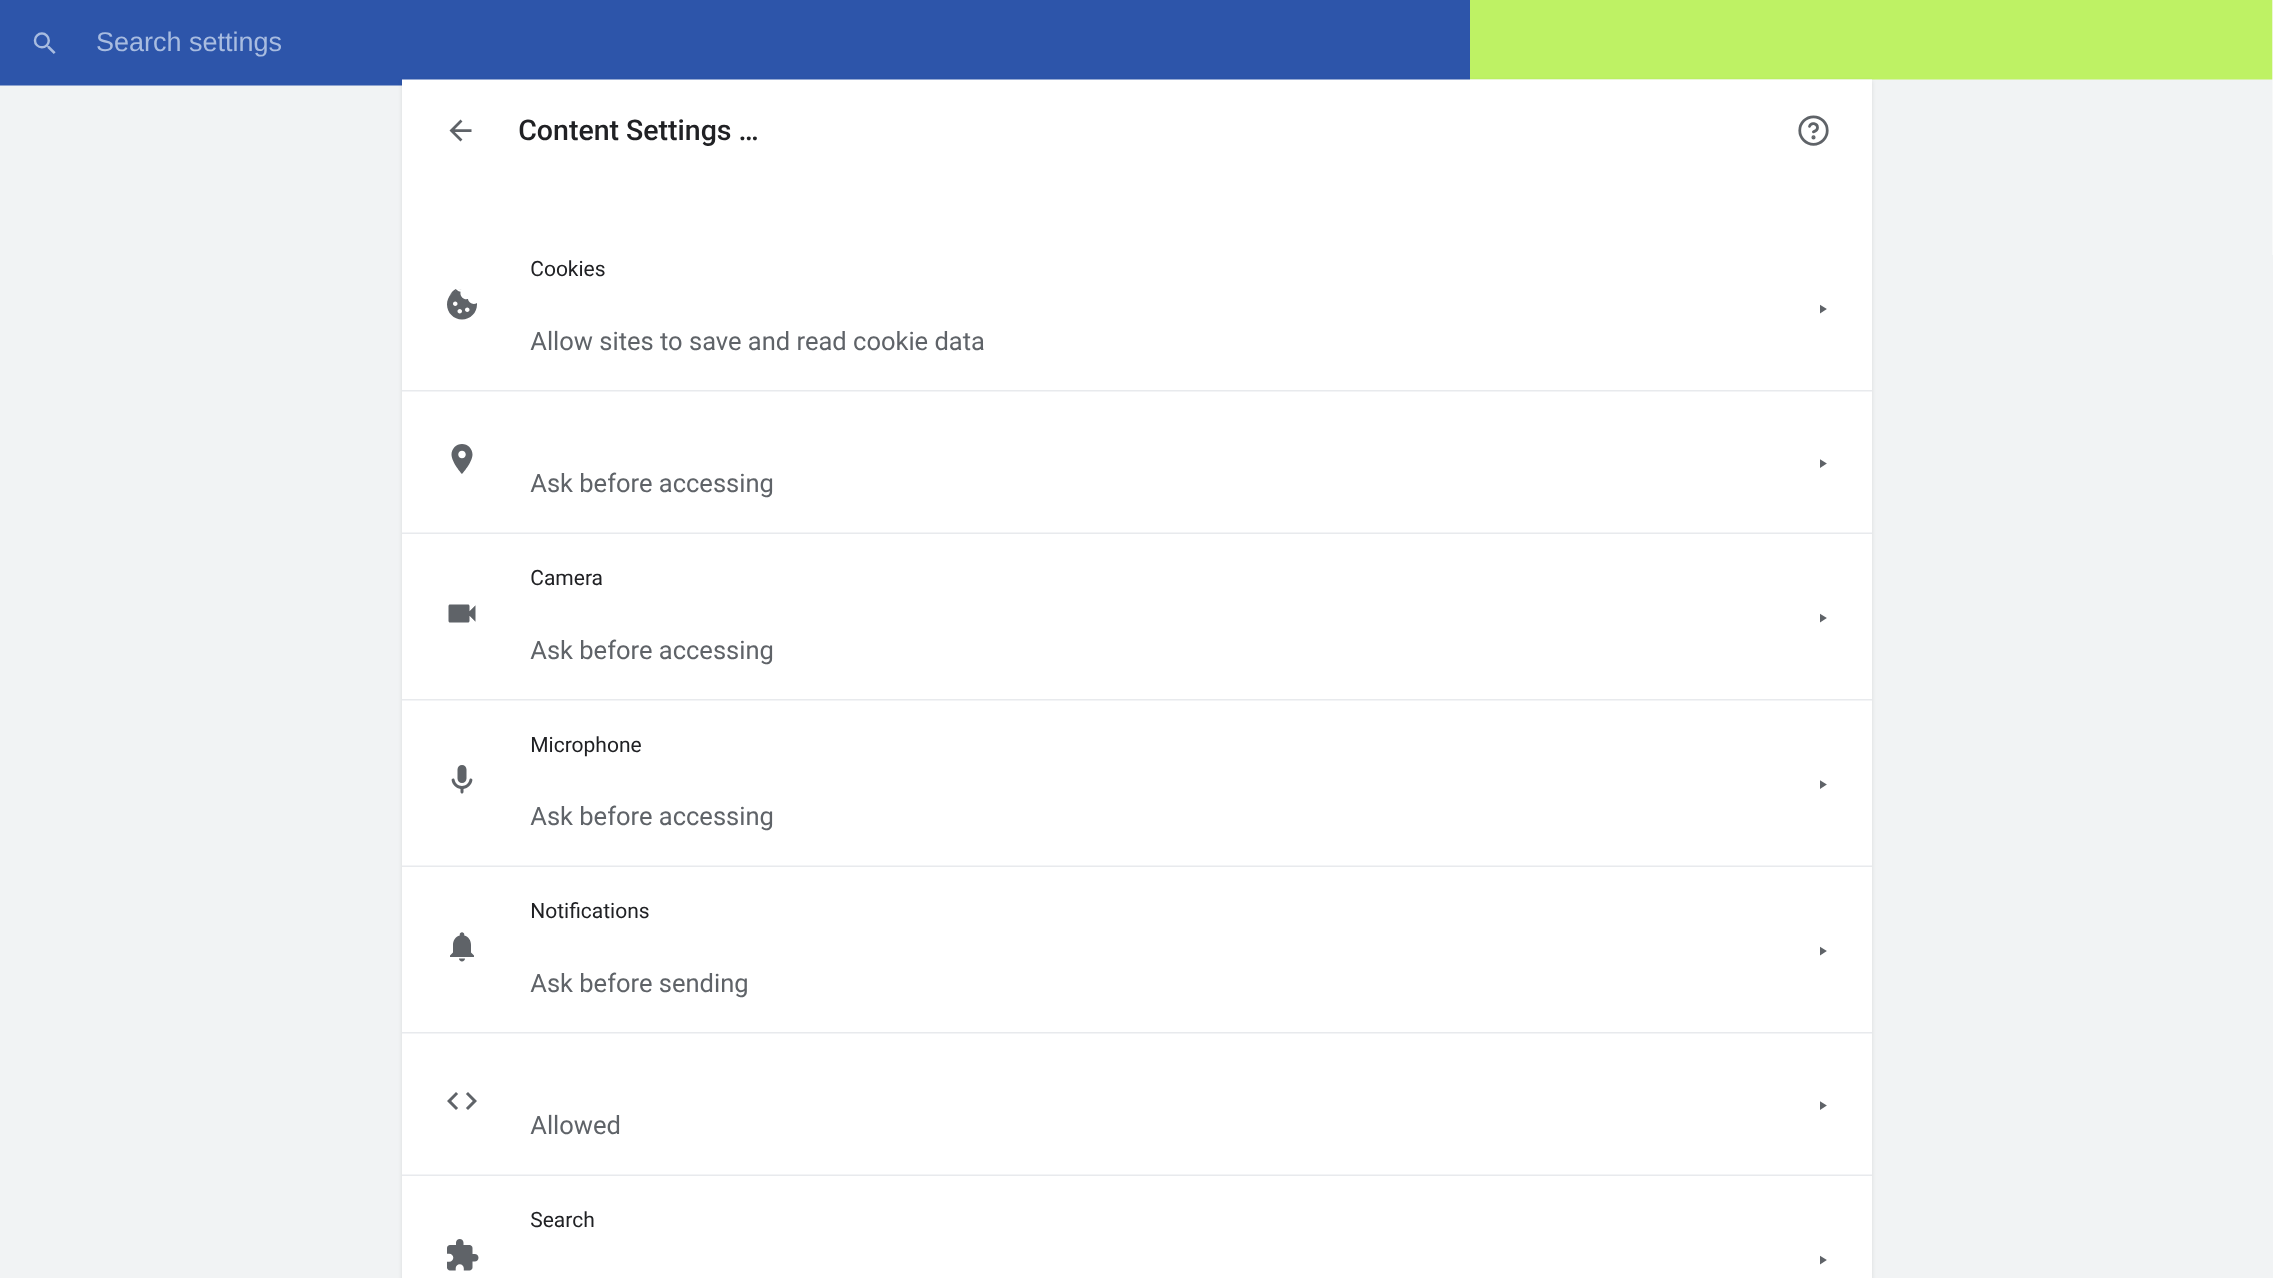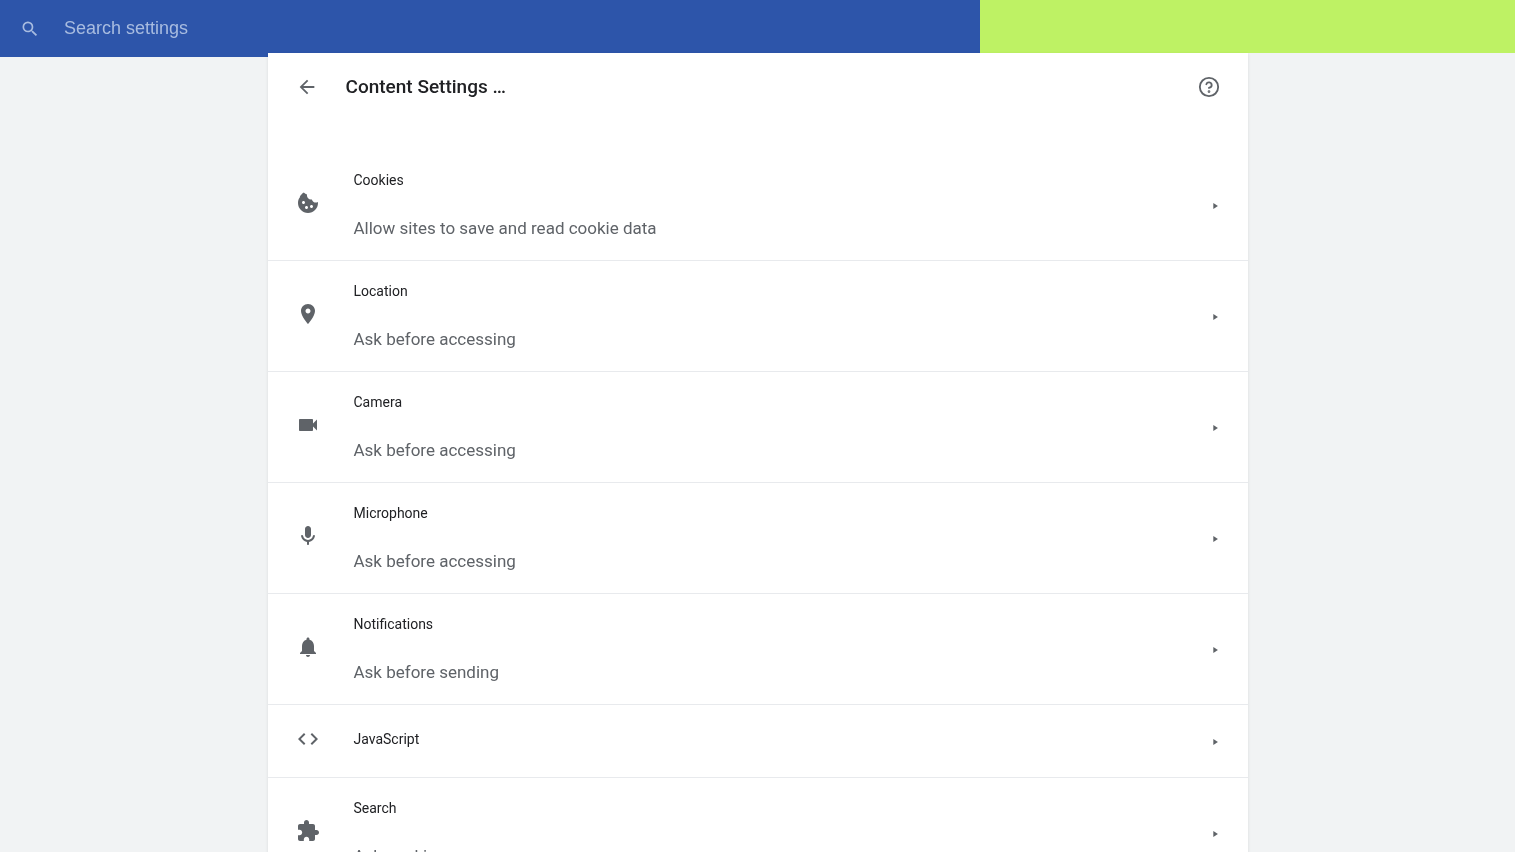--- a/index.html
+++ b/index.html
@@ -157,21 +157,20 @@
           </div>
           <span><svg class="chevron-icon" viewBox="0 0 24 24">
               <path d="M8 5v14l11-7z"></path>
             </svg></span>
         </div>
         <div class="settings-row">
           <span><svg class="row-icon" viewBox="0 0 24 24">
               <path d="M12 2C8.13 2 5 5.13 5 9c0 5.25 7 13 7 13s7-7.75 7-13c0-3.87-3.13-7-7-7zm0 9.5c-1.38 0-2.5-1.12-2.5-2.5s1.12-2.5 2.5-2.5 2.5 1.12 2.5 2.5-1.12 2.5-2.5 2.5z"></path>
             </svg></span>
           <div class="row-content">
-            <div class="row-title">Location</div>
             <div class="row-subtitle">Ask before accessing</div>
           </div>
           <span><svg class="chevron-icon" viewBox="0 0 24 24">
               <path d="M8 5v14l11-7z"></path>
             </svg></span>
         </div>
         <div class="settings-row">
           <span><svg class="row-icon" viewBox="0 0 24 24">
               <path d="M17 10.5V7c0-.55-.45-1-1-1H4c-.55 0-1 .45-1 1v10c0 .55.45 1 1 1h12c.55 0 1-.45 1-1v-3.5l4 4v-11l-4 4z"></path>
             </svg></span>
@@ -205,21 +204,21 @@
           </div>
           <span><svg class="chevron-icon" viewBox="0 0 24 24">
               <path d="M8 5v14l11-7z"></path>
             </svg></span>
         </div>
         <div class="settings-row">
           <span><svg class="row-icon" viewBox="0 0 24 24">
               <path d="M9.4 16.6L4.8 12l4.6-4.6L8 6l-6 6 6 6 1.4-1.4zm5.2 0l4.6-4.6-4.6-4.6L16 6l6 6-6 6-1.4-1.4z"></path>
             </svg></span>
           <div class="row-content">
-            <div class="row-title">JavaScript</div>
+            <div class="row-subtitle">Allowed</div>
           </div>
           <span><svg class="chevron-icon" viewBox="0 0 24 24">
               <path d="M8 5v14l11-7z"></path>
             </svg></span>
         </div>
         <div class="settings-row">
           <span><svg class="row-icon" viewBox="0 0 24 24">
               <path d="M20.5 11H19V7c0-1.1-.9-2-2-2h-4V3.5C13 2.12 11.88 1 10.5 1S8 2.12 8 3.5V5H4c-1.1 0-2 .9-2 2v3.8h1.5c1.5 0 2.7 1.2 2.7 2.7S5 16.2 3.5 16.2H2V20c0 1.1.9 2 2 2h3.8v-1.5c0-1.5 1.2-2.7 2.7-2.7s2.7 1.2 2.7 2.7V22H17c1.1 0 2-.9 2-2v-4h1.5c1.38 0 2.5-1.12 2.5-2.5S21.88 11 20.5 11z"></path>
             </svg></span>
           <div class="row-content">

